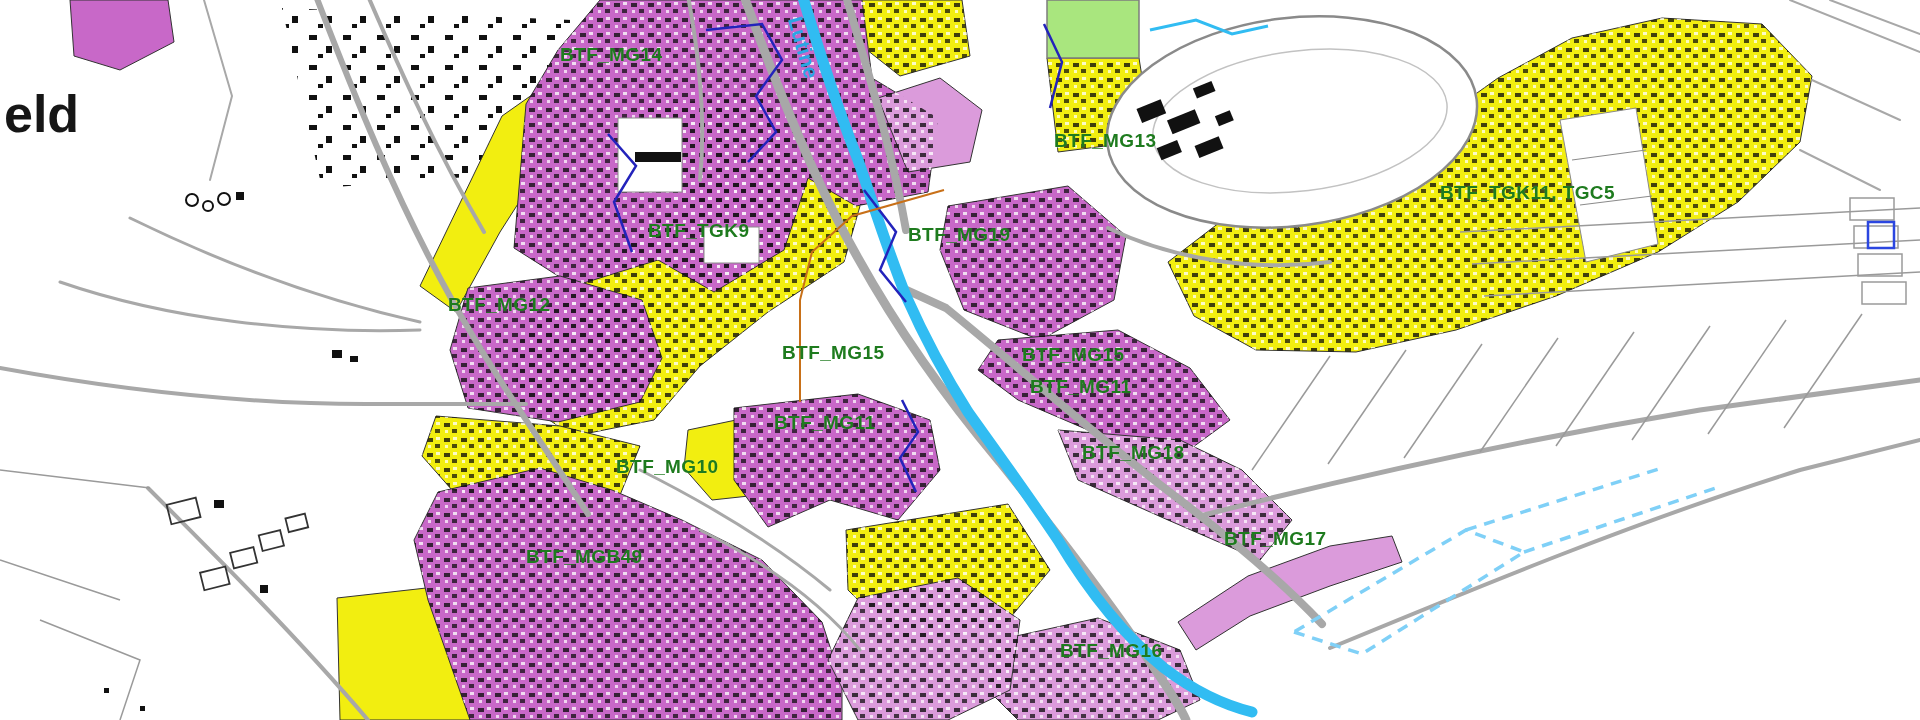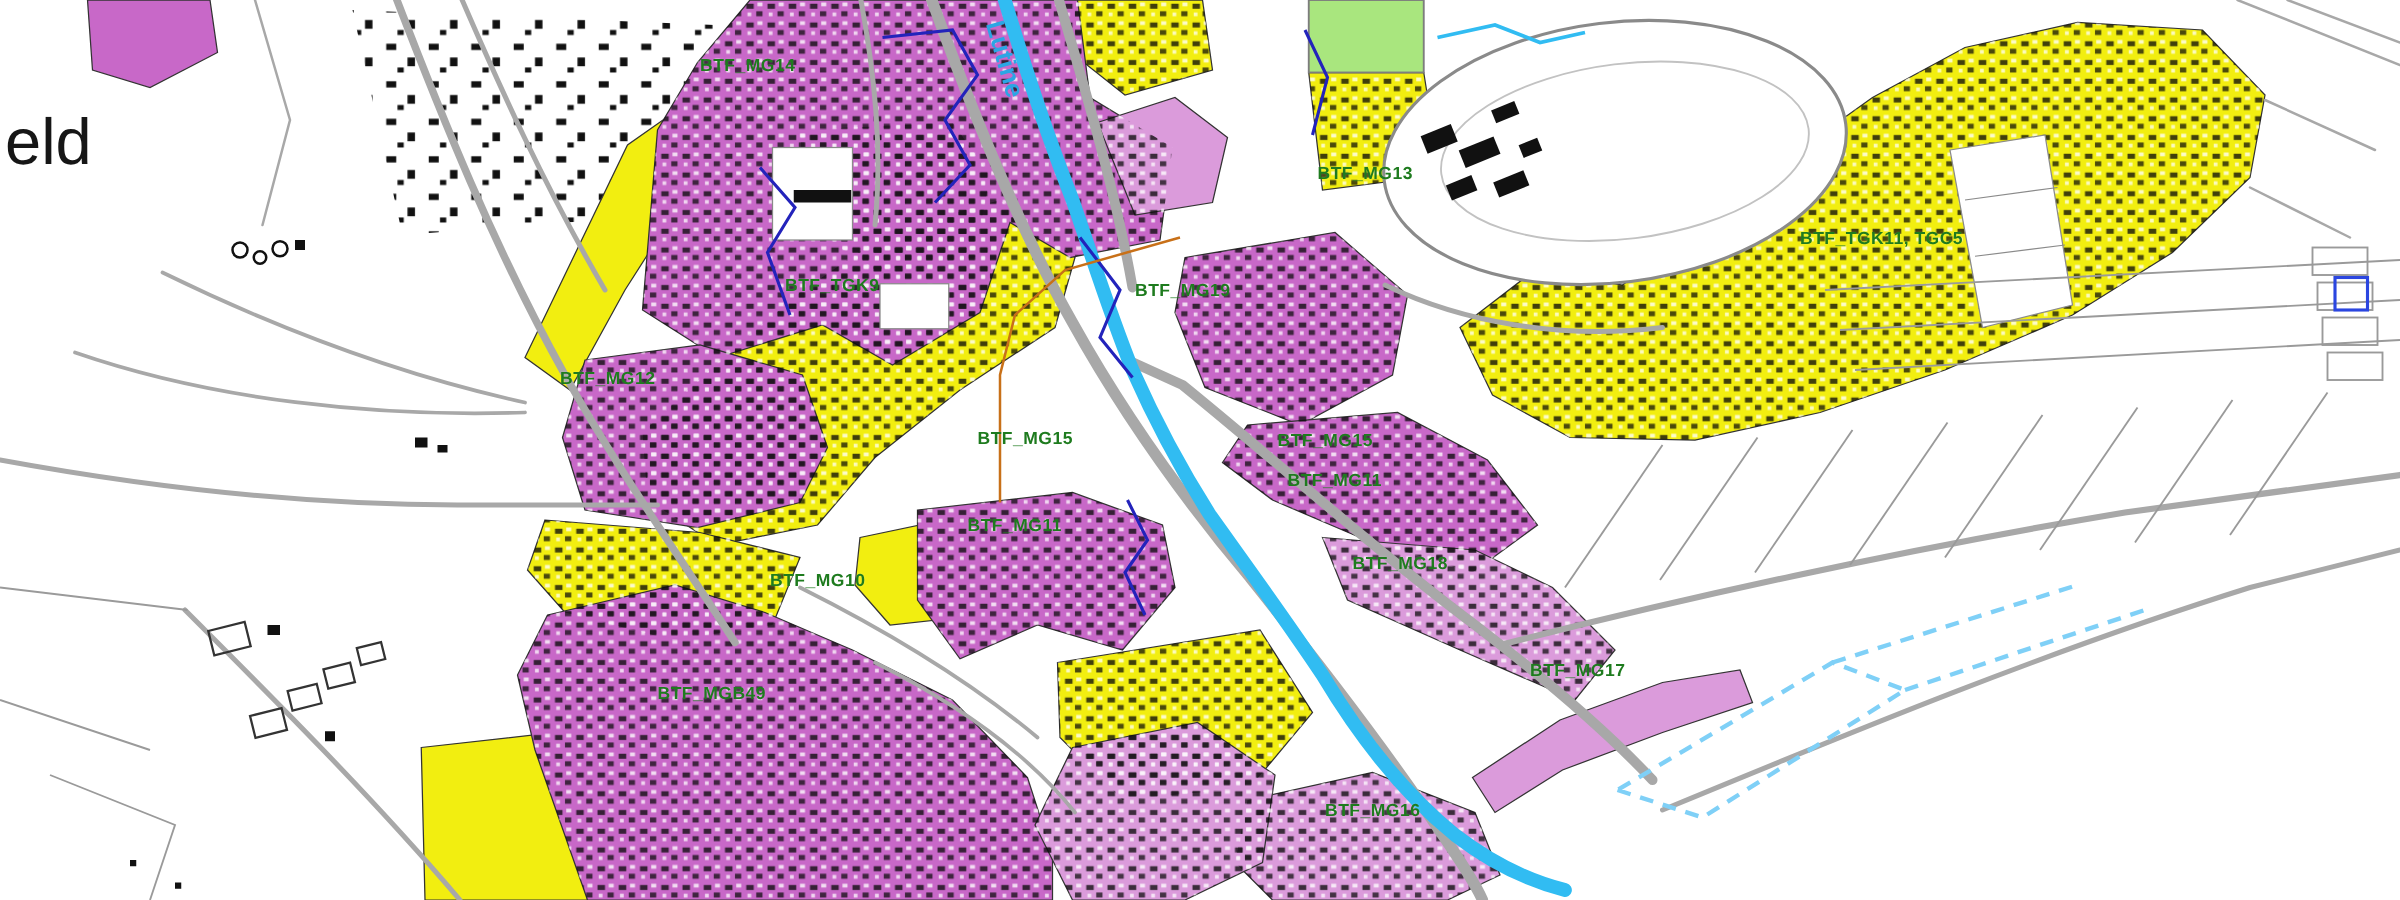--- a/index.html
+++ b/index.html
@@ -3,25 +3,25 @@
 <meta charset="utf-8">
 <style>
   html,body{margin:0;padding:0;background:#fff;}
   .stage{
     position:relative;width:1920px;height:720px;background:#ffffff;
     overflow:hidden;font-family:"Liberation Sans",sans-serif;
   }
   .map-svg{position:absolute;left:0;top:0;width:1920px;height:720px;}
   .labels-layer{position:absolute;left:0;top:0;width:1920px;height:720px;pointer-events:none;}
   .zone-label{
-    position:absolute;font-weight:bold;font-size:14px;color:#1e7b1e;
+    position:absolute;font-weight:bold;font-size:19px;color:#1e7b1e;
     letter-spacing:.4px;white-space:nowrap;text-shadow:0 0 2px rgba(255,255,255,.25);
   }
   .corner-text{
-    position:absolute;left:4px;top:84px;font-size:52px;font-weight:normal;color:#161616;
+    position:absolute;left:4px;top:84px;font-size:52px;font-weight:bold;color:#161616;
   }
   .river-label{
     position:absolute;left:806px;top:14px;font-size:21px;font-weight:bold;color:#2aa6e4;
     transform:rotate(74deg);transform-origin:0 0;white-space:nowrap;
   }
 </style>
 </head>
 <body>
 
 <div class="stage">
@@ -234,21 +234,21 @@
     </g>
   </svg>
 
   <div class="labels-layer">
     <div class="corner-text">eld</div>
     <div class="river-label">Lutine</div>
 
     <div class="zone-label" style="left:560px;top:44px">BTF_MG14</div>
     <div class="zone-label" style="left:1054px;top:130px">BTF_MG13</div>
     <div class="zone-label" style="left:1440px;top:182px">BTF_TGK11, TGC5</div>
-    <div class="zone-label" style="left:628px;top:220px">BTF_TGK9</div>
+    <div class="zone-label" style="left:648px;top:220px">BTF_TGK9</div>
     <div class="zone-label" style="left:908px;top:224px">BTF_MG19</div>
     <div class="zone-label" style="left:448px;top:294px">BTF_MG12</div>
     <div class="zone-label" style="left:782px;top:342px">BTF_MG15</div>
     <div class="zone-label" style="left:1022px;top:344px">BTF_MG15</div>
     <div class="zone-label" style="left:1030px;top:376px">BTF_MG11</div>
     <div class="zone-label" style="left:774px;top:412px">BTF_MG11</div>
     <div class="zone-label" style="left:616px;top:456px">BTF_MG10</div>
     <div class="zone-label" style="left:1082px;top:442px">BTF_MG18</div>
     <div class="zone-label" style="left:1224px;top:528px">BTF_MG17</div>
     <div class="zone-label" style="left:526px;top:546px">BTF_MGB49</div>

